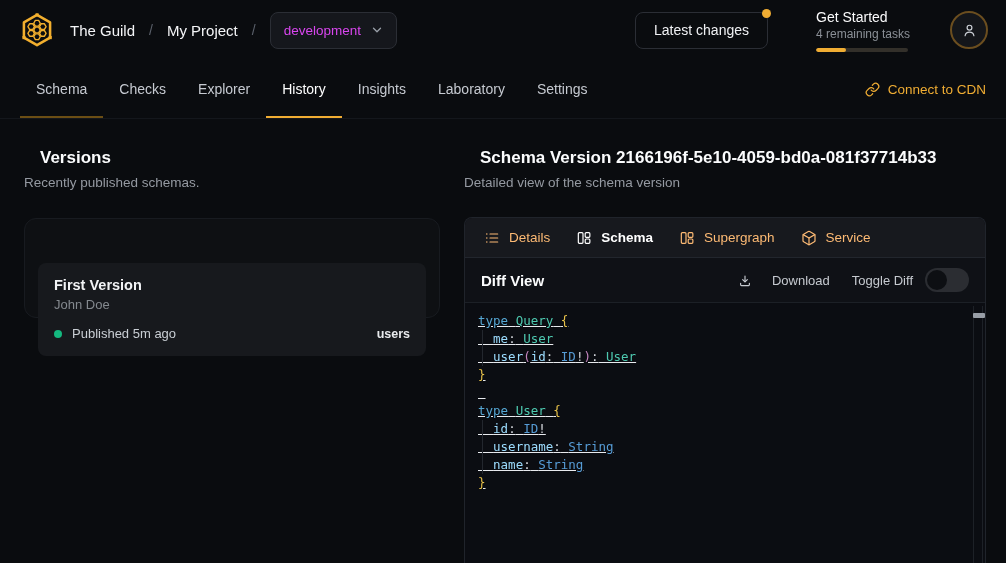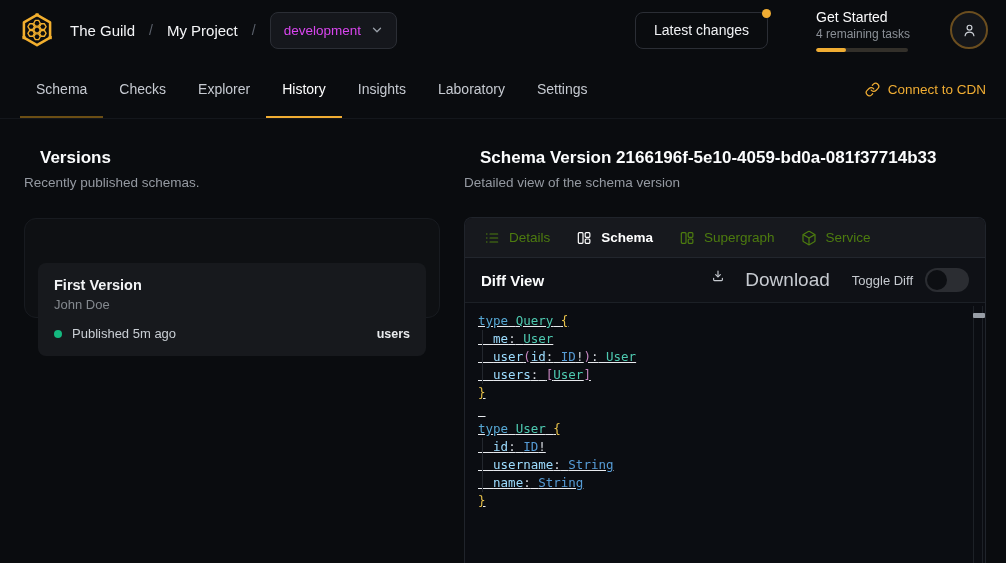--- a/index.html
+++ b/index.html
@@ -66,29 +66,29 @@
   .vi-dot{width:8px;height:8px;border-radius:50%;background:var(--dot-green);flex:none;}
   .vi-status{font-size:13px;color:#c9ced4;margin-left:10px;}
   .vi-service{margin-left:auto;font-size:12.5px;font-weight:700;color:#e8eaed;}
 
   
   .schema-panel{margin-top:26px;flex:1;min-height:0;border:1px solid var(--panel-border);
     border-bottom:none;border-radius:8px 8px 0 0;overflow:hidden;display:flex;flex-direction:column;background:#0b0d12;}
   .panel-tabs{height:40px;background:#17191e;border-bottom:1px solid #22262d;display:flex;align-items:center;
     padding:0 6px;flex:none;}
   .panel-tab{display:flex;align-items:center;gap:9px;padding:0 13px;height:100%;background:none;border:none;
-    color:#4d7c0f;font-size:13.5px;cursor:pointer;font-family:inherit;}
+    color:#fdba74;font-size:13.5px;cursor:pointer;font-family:inherit;}
   .panel-tab.active{color:#ffffff;font-weight:600;}
   .panel-tab svg{width:16px;height:16px;}
   .diff-bar{height:45px;background:#0f1116;border-bottom:1px solid #1c2026;display:flex;align-items:center;
     padding:0 16px;flex:none;}
   .diff-title{font-size:15px;font-weight:700;color:#fbfcfd;}
   .diff-actions{margin-left:auto;display:flex;align-items:center;gap:22px;}
-  .download-btn{display:flex;align-items:flex-start;gap:20px;background:none;border:none;color:#c6cad0;
-    font-size:19px;cursor:pointer;font-family:inherit;}
+  .download-btn{display:flex;align-items:flex-end;gap:20px;background:none;border:none;color:#c6cad0;
+    font-size:13px;cursor:pointer;font-family:inherit;}
   .download-btn svg{width:14px;height:14px;}
   .toggle-wrap{display:flex;align-items:center;gap:12px;}
   .toggle-label{font-size:13px;color:#c6cad0;}
   .switch{position:relative;width:44px;height:24px;border-radius:12px;background:#2b2d32;border:none;cursor:pointer;flex:none;}
   .switch .knob{position:absolute;top:2px;left:2px;width:20px;height:20px;border-radius:50%;background:#0d0f13;transition:left .15s;}
 
   
   .code{flex:1;position:relative;background:#0b0d12;padding:9px 26px 10px 13px;overflow:hidden;text-decoration:underline;}
   .cl{position:relative;font-family:"DejaVu Sans Mono","Liberation Mono",monospace;font-size:12.5px;
     line-height:18px;white-space:pre;color:#d4d7dd;}
@@ -256,21 +256,20 @@
               </button>
             </div>
           </div>
         </div>
 
         <div class="code">
           <div>
               <div class="cl"><span class="tk-kw">type</span><span> </span><span class="tk-typ">Query</span><span> </span><span class="tk-brace">{</span></div>
               <div class="cl g"><span>  </span><span class="tk-fld">me</span><span class="tk-pun">:</span><span> </span><span class="tk-typ">User</span></div>
               <div class="cl g"><span>  </span><span class="tk-fld">user</span><span class="tk-par">(</span><span class="tk-fld">id</span><span class="tk-pun">:</span><span> </span><span class="tk-scl">ID</span><span class="tk-pun">!</span><span class="tk-par">)</span><span class="tk-pun">:</span><span> </span><span class="tk-typ">User</span></div>
-              <div class="cl g"><span>  </span><span class="tk-fld">users</span><span class="tk-pun">:</span><span> </span><span class="tk-brk">[</span><span class="tk-typ">User</span><span class="tk-brk">]</span></div>
               <div class="cl"><span class="tk-brace">}</span></div>
               <div class="cl">&nbsp;</div>
               <div class="cl"><span class="tk-kw">type</span><span> </span><span class="tk-typ">User</span><span> </span><span class="tk-brace">{</span></div>
               <div class="cl g"><span>  </span><span class="tk-fld">id</span><span class="tk-pun">:</span><span> </span><span class="tk-scl">ID</span><span class="tk-pun">!</span></div>
               <div class="cl g"><span>  </span><span class="tk-fld">username</span><span class="tk-pun">:</span><span> </span><span class="tk-scl">String</span></div>
               <div class="cl g"><span>  </span><span class="tk-fld">name</span><span class="tk-pun">:</span><span> </span><span class="tk-scl">String</span></div>
               <div class="cl"><span class="tk-brace">}</span></div>
             </div>
           <div class="sb-track">
             <div class="sb-thumb"></div>

